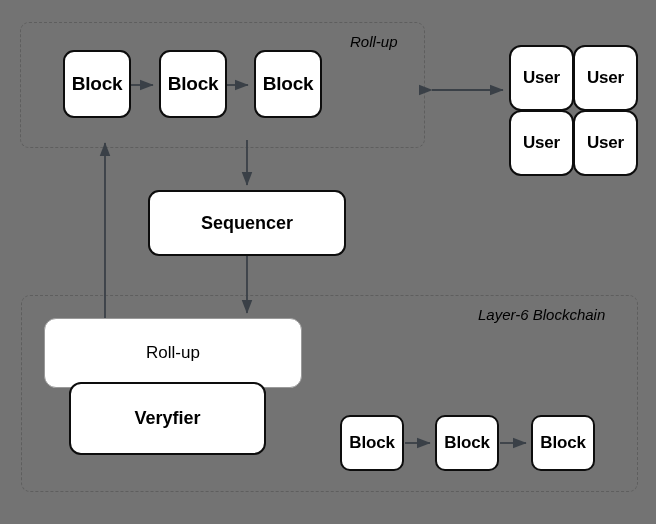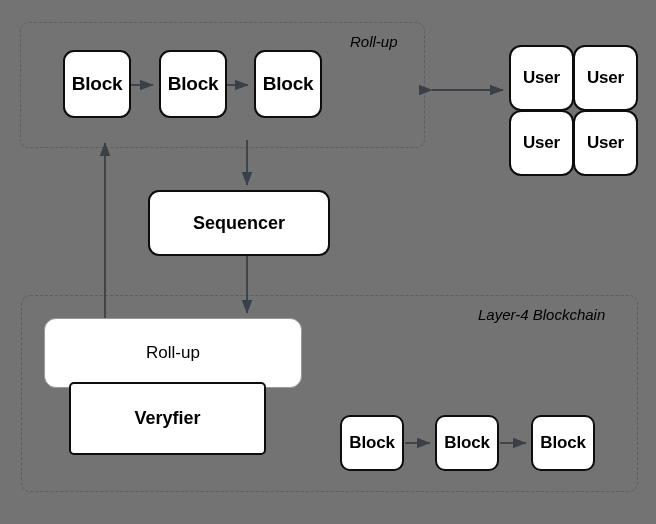--- a/index.html
+++ b/index.html
@@ -63,21 +63,21 @@
   }
   .contract-box {
     border: 1.3px solid #9a9a9a;
     border-radius: 12px;
     font-size: 17px;
     font-weight: normal;
     line-height: 1.35;
   }
   .verifier-box {
     border: 2.8px solid #0d0d0d;
-    border-radius: 5px;
+    border-radius: 12px;
     font-size: 18px;
     font-weight: bold;
   }
   .group-box {
     position: absolute;
     box-sizing: border-box;
     border: 1.4px dashed #5e5e5e;
     border-radius: 9px;
     background: transparent;
   }
@@ -91,21 +91,21 @@
 </style>
 </head>
 <body>
 
 <div id="canvas">
 
   <div class="group-box" style="left:20px; top:22px; width:405px; height:126px;"></div>
   <div class="group-label" style="left:350px; top:33px;">Roll-up</div>
 
   <div class="group-box" style="left:21px; top:295px; width:617px; height:197px;"></div>
-  <div class="group-label" style="left:478px; top:306px;">Layer-4 Blockchain</div>
+  <div class="group-label" style="left:478px; top:306px;">Layer-6 Blockchain</div>
 
   <svg class="layer">
     <defs>
       <marker id="ah" markerWidth="9" markerHeight="9" refX="7.4" refY="3.2" orient="auto" markerUnits="strokeWidth">
         <path d="M0,0.2 L7.8,3.2 L0,6.2 z" fill="#3a4047"></path>
       </marker>
       <marker id="ahs" markerWidth="9" markerHeight="9" refX="7.4" refY="3.2" orient="auto" markerUnits="strokeWidth">
         <path d="M0,0.2 L7.8,3.2 L0,6.2 z" fill="#3a4047"></path>
       </marker>
     </defs>
@@ -143,21 +143,21 @@
 
   <div class="node block-box" style="left:63px; top:50px; width:68px; height:68px;">Block</div>
   <div class="node block-box" style="left:159px; top:50px; width:68px; height:68px;">Block</div>
   <div class="node block-box" style="left:254px; top:50px; width:68px; height:68px;">Block</div>
 
   <div class="node user-box" style="left:509px; top:22px; width:65px; height:66px;">User</div>
   <div class="node user-box" style="left:573px; top:22px; width:65px; height:66px;">User</div>
   <div class="node user-box" style="left:509px; top:87px; width:65px; height:66px;">User</div>
   <div class="node user-box" style="left:573px; top:87px; width:65px; height:66px;">User</div>
 
-  <div class="node sequencer-box" style="left:148px; top:190px; width:182px; height:66px;">Sequencer</div>
+  <div class="node sequencer-box" style="left:148px; top:190px; width:198px; height:66px;">Sequencer</div>
 
   <div class="node contract-box" style="left:44px; top:318px; width:258px; height:70px; flex-direction:column;">
     <span>Roll-up</span>
   </div>
 
   <div class="node verifier-box" style="left:69px; top:382px; width:197px; height:73px;">Veryfier</div>
 
   <div class="node block-box-small" style="left:340px; top:415px; width:64px; height:56px;">Block</div>
   <div class="node block-box-small" style="left:435px; top:415px; width:64px; height:56px;">Block</div>
   <div class="node block-box-small" style="left:531px; top:415px; width:64px; height:56px;">Block</div>

